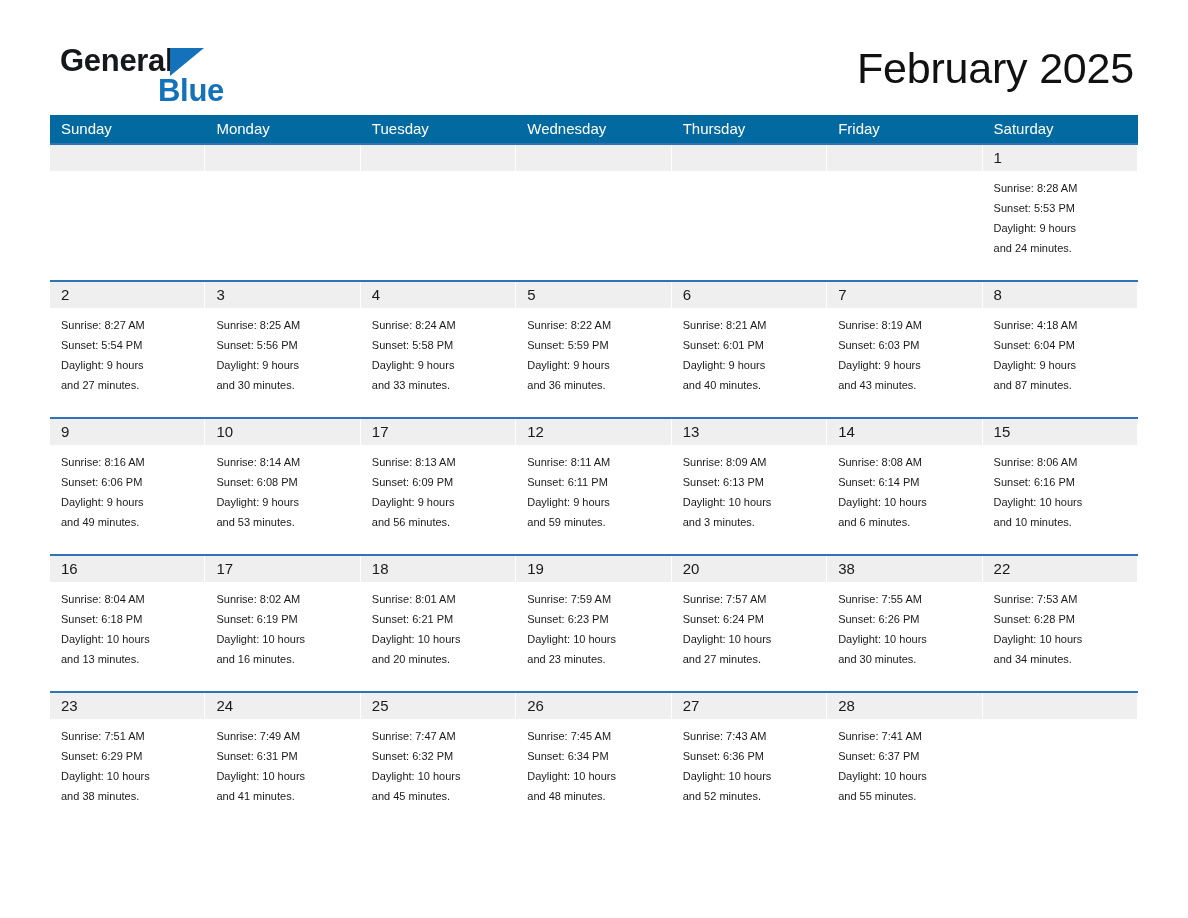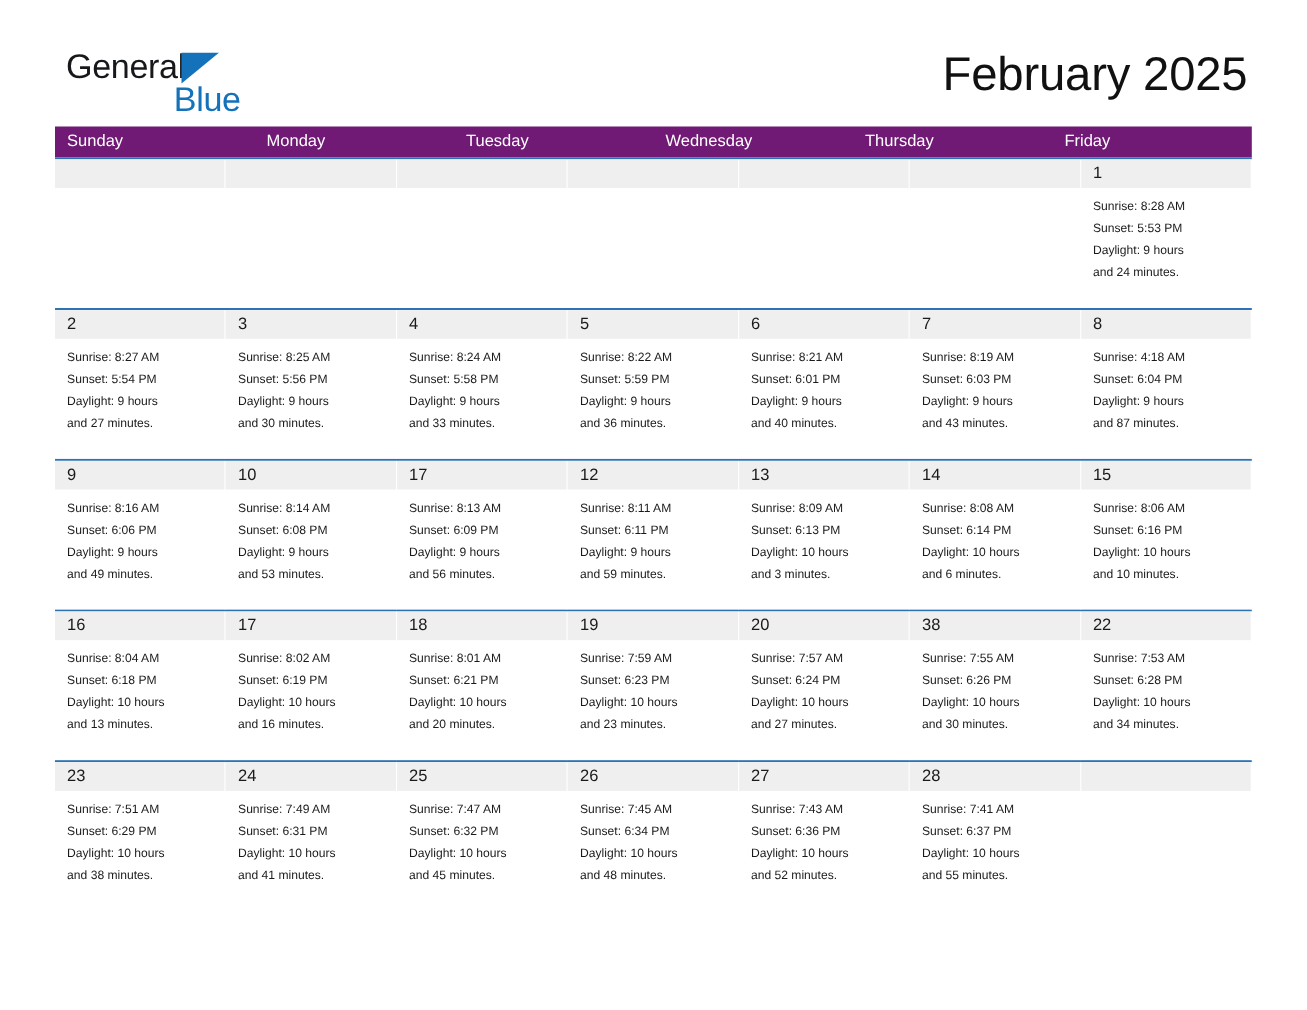--- a/index.html
+++ b/index.html
@@ -28,20 +28,21 @@
     align-items: flex-start;
     justify-content: space-between;
     padding-top: 44px;
     height: 110px;
   }
   .brand {
     position: relative;
     width: 200px;
     height: 72px;
     padding-left: 10px;
+    font-weight: bold;
   }
   .brand-row1 {
     font-size: 31px;
     line-height: 34px;
     color: #16181c;
     letter-spacing: -0.3px;
     display: flex;
     align-items: flex-start;
   }
   .brand-triangle {
@@ -82,22 +83,22 @@
     letter-spacing: -0.1px;
   }
 
   
   .calendar {
     width: 1088px;
     margin-top: 5px;
   }
   .weekday-row {
     display: grid;
-    grid-template-columns: repeat(6, 1fr);
-    background: #701a75;
+    grid-template-columns: repeat(7, 1fr);
+    background: #0369a1;
     height: 28px;
   }
   .weekday {
     color: #ffffff;
     font-size: 15px;
     line-height: 28px;
     padding-left: 11px;
     white-space: nowrap;
   }
   .week-row {

